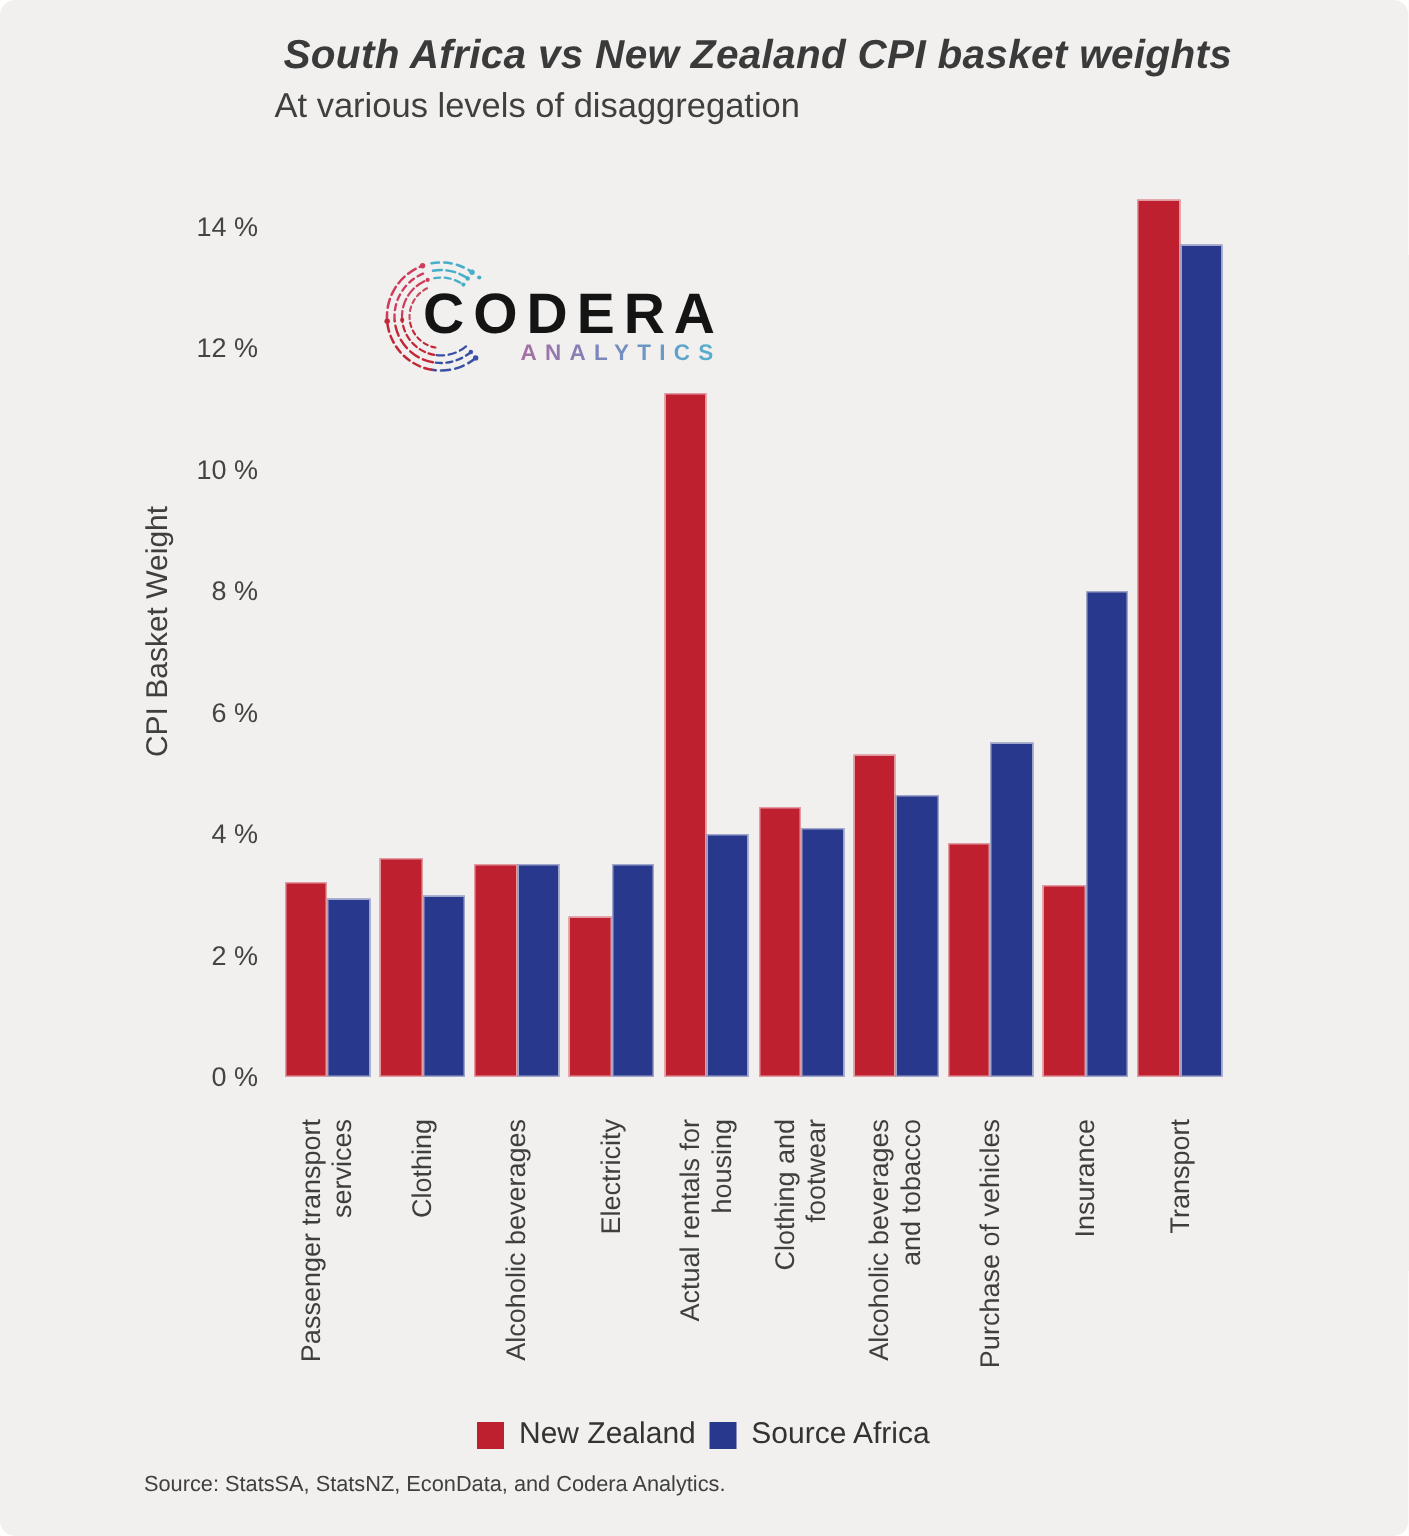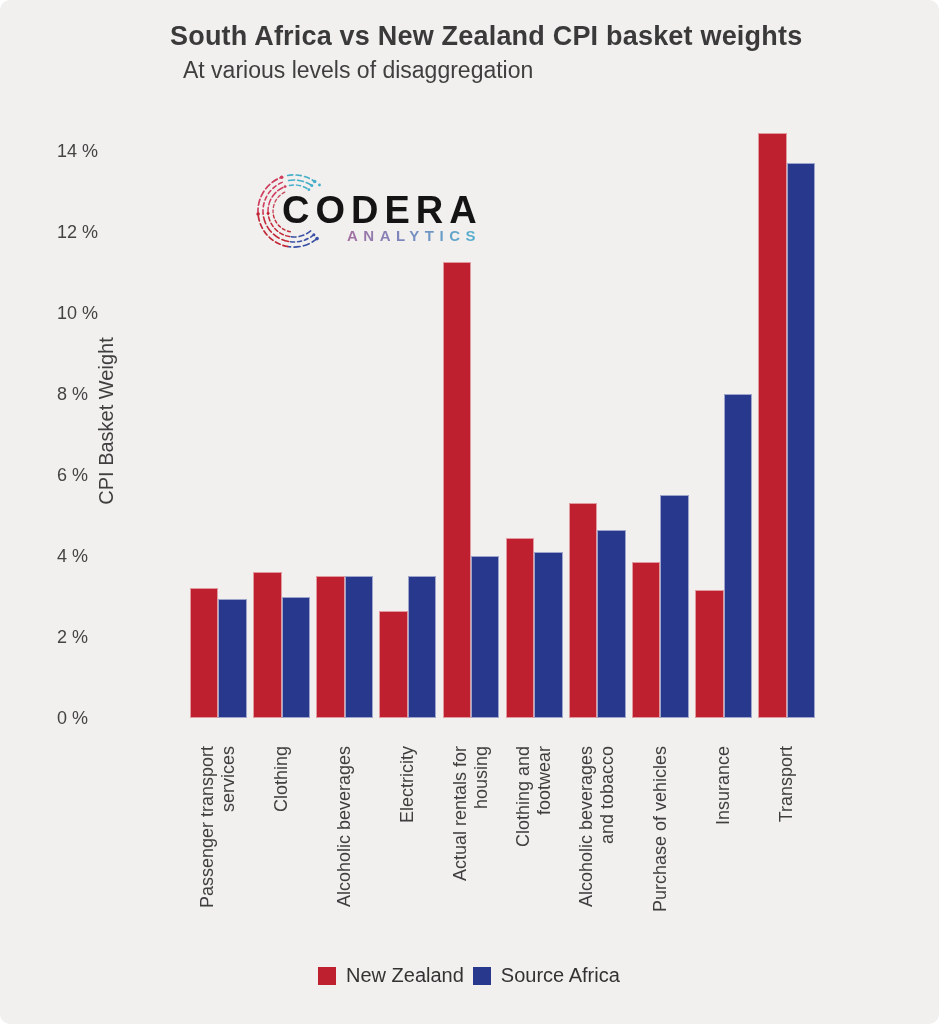--- a/index.html
+++ b/index.html
@@ -7,23 +7,23 @@
   .page{
     position:relative;
     width:939px;height:1024px;
     background:#f1f0ee;
     border-radius:10px;
     overflow:hidden;
     font-family:"Liberation Sans", sans-serif;
     color:#3b3b3b;
   }
   .chart-title{
-    position:absolute;left:170px;top:21px;
+    position:absolute;left:189px;top:21px;
     font-size:27px;font-weight:700;color:#3a3a3a;
-    letter-spacing:0.2px;white-space:nowrap;
+    letter-spacing:0.2px;white-space:nowrap;font-style:italic;
   }
   .chart-subtitle{
     position:absolute;left:183px;top:57px;
     font-size:23px;color:#3f3f3f;white-space:nowrap;
   }
   
   .logo{position:absolute;left:256px;top:170px;width:250px;height:95px;}
   .logo svg{position:absolute;left:0;top:1px;}
   .logo-wordmark{
     position:absolute;left:26px;top:19px;
@@ -39,40 +39,40 @@
     color:transparent;
     white-space:nowrap;
   }
   
   .y-axis-title{
     position:absolute;left:106px;top:421px;
     transform:translate(-50%,-50%) rotate(-90deg);
     font-size:20px;color:#3f3f3f;white-space:nowrap;
   }
   .ytick{
-    position:absolute;width:115px;
+    position:absolute;width:115px;text-align:right;
     font-size:18px;line-height:20px;color:#444;
   }
   .bar{
     position:absolute;
     border:1px solid rgba(255,255,255,0.55);
   }
   .xlabel-anchor{position:absolute;width:0;height:0;}
   .xlabel{
     position:absolute;top:0;right:0;
     transform-origin:top right;
     transform:rotate(-90deg);
     text-align:right;
     font-size:18px;line-height:21px;color:#3f3f3f;
     white-space:nowrap;
   }
   
   .legend{
     position:absolute;left:318px;top:945px;
-    display:flex;align-items:center;gap:9px;margin-top:19px;
+    display:flex;align-items:center;gap:9px;
   }
   .legend-item{display:flex;align-items:center;}
   .legend-swatch{width:18px;height:18px;margin-right:10px;flex:0 0 auto;}
   .legend-label{font-size:20px;color:#333;white-space:nowrap;}
   .source-note{
     position:absolute;left:96px;top:982px;
     font-size:14.5px;color:#404040;white-space:nowrap;
   }
 </style>
 </head>
@@ -217,14 +217,15 @@
     <div class="legend-item">
       <span class="legend-swatch" style="background: rgb(191, 32, 48);"></span>
       <span class="legend-label">New Zealand</span>
     </div>
     <div class="legend-item">
       <span class="legend-swatch" style="background: rgb(40, 56, 140);"></span>
       <span class="legend-label">Source Africa</span>
     </div>
   </div>
 
+  <div class="source-note">Source: StatsSA, StatsNZ, EconData, and Codera Analytics.</div>
 
 </div>
 
 </body></html>

